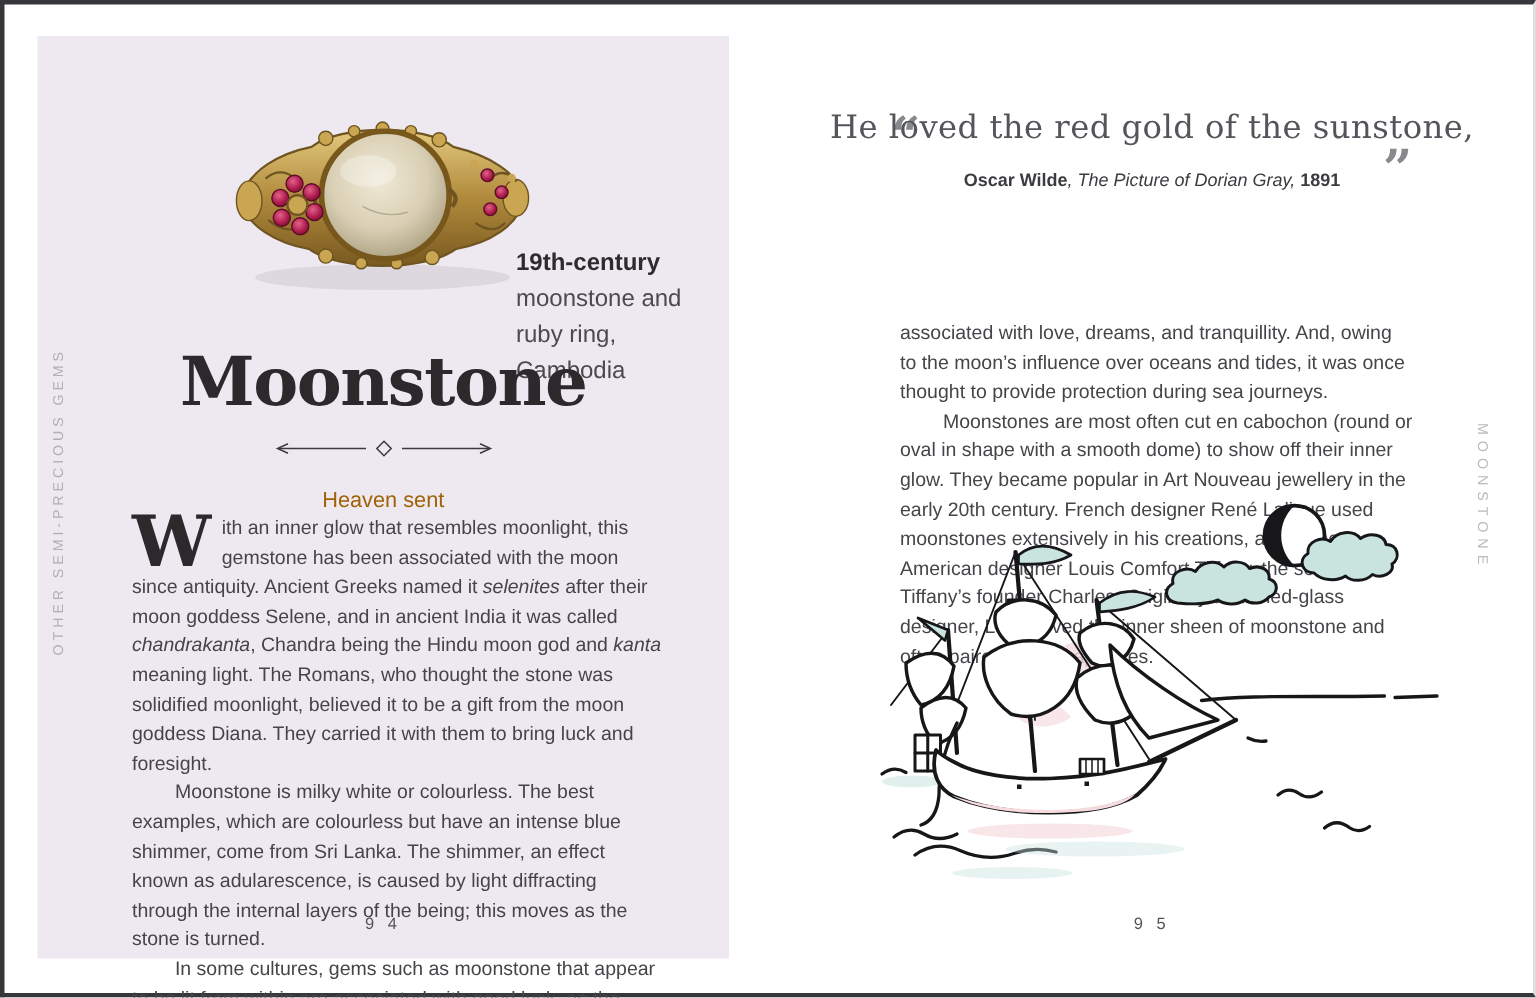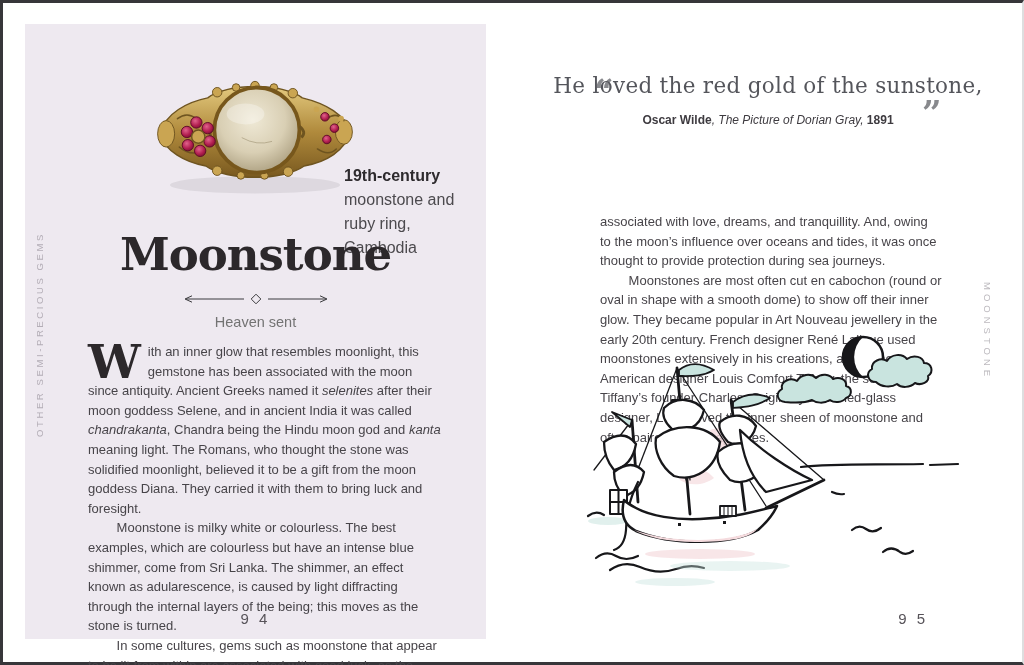--- a/index.html
+++ b/index.html
@@ -27,37 +27,37 @@
   .ring-figure{position:absolute;left:126px;top:32px;width:208px;height:150px;}
   .ring-caption{position:absolute;left:319px;top:140px;width:130px;font-size:16px;
     line-height:1.5;color:#4c4a4e;white-space:pre-line;}
   .ring-caption .bd{color:#2e2b2e;}
 
   
   .head-block{position:absolute;left:40px;top:204px;width:381px;text-align:center;}
   .title{font-family:"DejaVu Serif",serif;font-weight:700;font-size:45px;
     letter-spacing:-1px;color:var(--ink);}
   .divider{display:block;margin:12px auto 0;width:160px;height:12px;}
-  .subtitle{margin-top:9px;font-size:14.5px;color:#737373;}
+  .subtitle{margin-top:21px;font-size:14.5px;color:#a16207;}
 
   
   .copy{position:absolute;font-size:13px;line-height:19.6px;color:var(--body);}
   .copy-left{left:63px;top:318px;width:354px;}
   .copy-right{left:114px;top:144px;width:342px;margin-top:44px;}
   .copy p{margin:0;}
   .copy p.ind{text-indent:2.2em;}
   .it{font-style:italic;}
   .bd{font-weight:700;}
   .dropcap{float:left;font-family:"DejaVu Serif",serif;font-weight:700;font-size:47px;
     line-height:33px;padding:3px 7px 0 0;color:var(--ink);}
 
   
-  .pagenum{position:absolute;top:586px;font-size:15px;letter-spacing:3px;color:#575359;}
+  .pagenum{position:absolute;top:586px;font-size:11px;letter-spacing:3px;color:#575359;}
   .pagenum-left{left:0;width:461px;text-align:center;}
-  .pagenum-right{left:122px;width:320px;text-align:right;}
+  .pagenum-right{left:122px;width:320px;text-align:center;}
 
   
   .quote-block{position:absolute;left:56px;top:48px;width:452px;text-align:center;}
   .quote-line{font-family:"DejaVu Serif",serif;font-size:21.5px;line-height:1.32;
     letter-spacing:.3px;color:var(--quote);}
   .attribution{margin-top:13px;font-size:12px;color:#3e3b40;}
   .qmark{position:absolute;font-family:"DejaVu Serif",serif;font-weight:700;
     font-size:34px;color:var(--quote-marks);line-height:1;}
   .qmark-open{left:108px;top:50px;}
   .qmark-close{left:436px;top:72px;}

